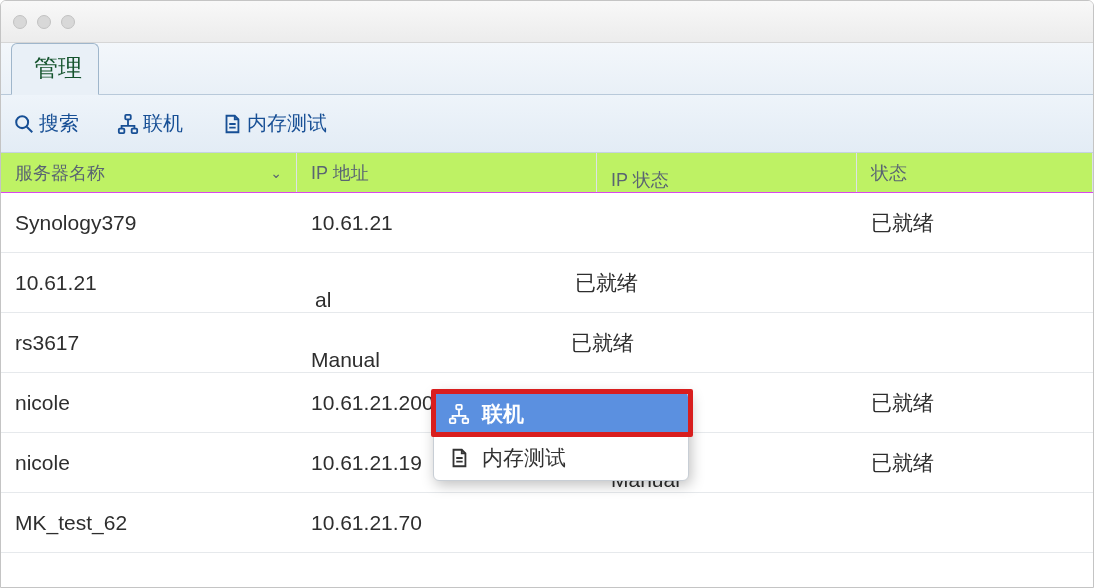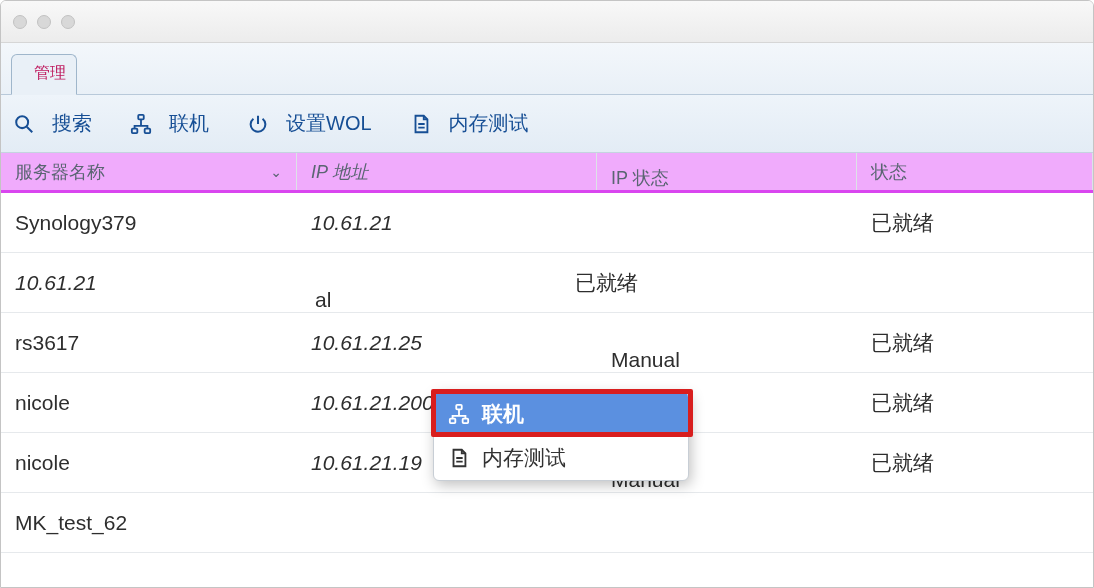--- a/index.html
+++ b/index.html
@@ -2,30 +2,30 @@
 <html><head>
   <meta charset="utf-8">
   <style>
     * { margin: 0; padding: 0; box-sizing: border-box; font-family: -apple-system, "Helvetica Neue", Arial, sans-serif; }
     body { width: 1094px; height: 588px; background: #fff; border: 1px solid #c4c4c4; border-radius: 6px 6px 0 0; overflow: hidden; color: #333; }
 
     .titlebar { height: 42px; background: linear-gradient(#f8f8f8, #ececec); display: flex; align-items: center; padding-left: 12px; gap: 10px; border-bottom: 1px solid #d6d6d6; }
     .dot { width: 14px; height: 14px; border-radius: 50%; background: #d8d8d8; border: 1px solid #c2c2c2; }
 
     .tabstrip { height: 52px; padding: 10px 10px 0 10px; display: flex; align-items: flex-end; background: linear-gradient(#f3f7fb, #e9f0f7); border-bottom: 1px solid #b8c9da; }
-    .tab { padding: 8px 10px 10px 22px; border: 1px solid #9fb6cb; border-bottom: 1px solid #e9f0f7; border-radius: 6px 6px 0 0; background: #e9f0f7; color: #be185d; font-size: 16px; font-weight: 500; position: relative; top: 1px; cursor: pointer; }
+    .tab { padding: 8px 16px 10px 22px; border: 1px solid #9fb6cb; border-bottom: 1px solid #e9f0f7; border-radius: 6px 6px 0 0; background: #e9f0f7; color: #14532d; font-size: 24px; font-weight: 500; position: relative; top: 1px; cursor: pointer; }
 
     .toolbar { height: 58px; display: flex; align-items: center; gap: 38px; padding: 0 12px; background: linear-gradient(#eef4fa, #e3ecf5); border-bottom: 1px solid #c5d3e0; }
-    .toolbar-item { display: flex; align-items: center; gap: 17px; color: #174f95; font-size: 20px; font-weight: 500; cursor: pointer; }
+    .toolbar-item { display: flex; align-items: center; gap: 4px; color: #174f95; font-size: 20px; font-weight: 500; cursor: pointer; }
     .toolbar-item svg { width: 22px; height: 22px; }
 
-    .header-row { display: flex; height: 40px; background: #f0abfc; border-bottom: 3px solid #d946ef; font-size: 18px; color: #5a6572; }
+    .header-row { display: flex; height: 40px; background: #bef264; border-bottom: 1px solid #d946ef; font-size: 18px; color: #5a6572; }
     .col { display: flex; align-items: center; padding: 0 14px; border-right: 1px solid #dde2e7; }
     .col-name { width: 296px; justify-content: space-between; }
-    .col-ip   { width: 300px; font-style: italic; }
+    .col-ip   { width: 300px; }
     .col-ipst { width: 260px; align-items: flex-end; }
     .col-st   { flex: 1; text-align: center; }
 
     .rows { }
     .row { display: flex; height: 60px; border-bottom: 1px solid #e6e9ec; font-size: 21px; color: #2e2e2e; }
     .row .col { border-right: none; }
     .row .col-name { font-size: 21px; }
     .row .col-st { font-weight: 400; }
 
     .ctx-menu { position: absolute; left: 432px; top: 238px; width: 256px; background: #fff; border: 1px solid #c8ced5; border-radius: 6px; box-shadow: 2px 4px 14px rgba(0,0,0,0.25); overflow: hidden; z-index: 50; }
@@ -63,27 +63,20 @@
   <div class="toolbar-item">
     <svg viewBox="0 0 24 24" fill="none" stroke="#174f95" stroke-width="2">
         <rect x="9" y="2" width="6" height="5" rx="1"></rect>
         <rect x="2" y="17" width="6" height="5" rx="1"></rect>
         <rect x="16" y="17" width="6" height="5" rx="1"></rect>
         <path d="M12 7v5M5 17v-3h14v3M12 12v2"></path>
       </svg>
     <span>联机</span>
   </div>
   <div class="toolbar-item">
-    <svg viewBox="0 0 24 24" fill="none" stroke="#174f95" stroke-width="2.2">
-        <path d="M12 3v9"></path>
-        <path d="M7 6.2a8 8 0 1 0 10 0"></path>
-      </svg>
-    <span>设置WOL</span>
-  </div>
-  <div class="toolbar-item">
     <svg viewBox="0 0 24 24" fill="none" stroke="#174f95" stroke-width="2">
         <path d="M6 3h9l4 4v14H6z"></path>
         <path d="M15 3v4h4"></path>
         <line x1="9" y1="12" x2="16" y2="12"></line>
         <line x1="9" y1="16" x2="16" y2="16"></line>
       </svg>
     <span>内存测试</span>
   </div>
 </div>
 
@@ -112,38 +105,38 @@
       <div class="col col-ipst"></div>
       <div class="col col-st">已就绪</div>
     </div>
     <div class="row">
       <div class="col col-ip">10.61.21</div>
       <div class="col col-ipst">al</div>
       <div class="col col-st">已就绪</div>
     </div>
     <div class="row">
       <div class="col col-name">rs3617</div>
-      <div class="col col-ip">10.61.21.25</div>
       <div class="col col-ipst">Manual</div>
       <div class="col col-st">已就绪</div>
     </div>
     <div class="row">
       <div class="col col-name">nicole</div>
       <div class="col col-ip">10.61.21.200</div>
       <div class="col col-ipst">Manual</div>
       <div class="col col-st">已就绪</div>
     </div>
     <div class="row">
       <div class="col col-name">nicole</div>
       <div class="col col-ip">10.61.21.19</div>
       <div class="col col-ipst">Manual</div>
       <div class="col col-st">已就绪</div>
     </div>
     <div class="row">
       <div class="col col-name">MK_test_62</div>
+      <div class="col col-ip">10.61.21.70</div>
       <div class="col col-st"></div>
     </div>
   </div>
 
   <div class="ctx-menu">
     <div class="ctx-item sel">
       <svg viewBox="0 0 24 24" fill="none" stroke="#fff" stroke-width="2">
           <rect x="9" y="2" width="6" height="5" rx="1"></rect>
           <rect x="2" y="17" width="6" height="5" rx="1"></rect>
           <rect x="16" y="17" width="6" height="5" rx="1"></rect>

